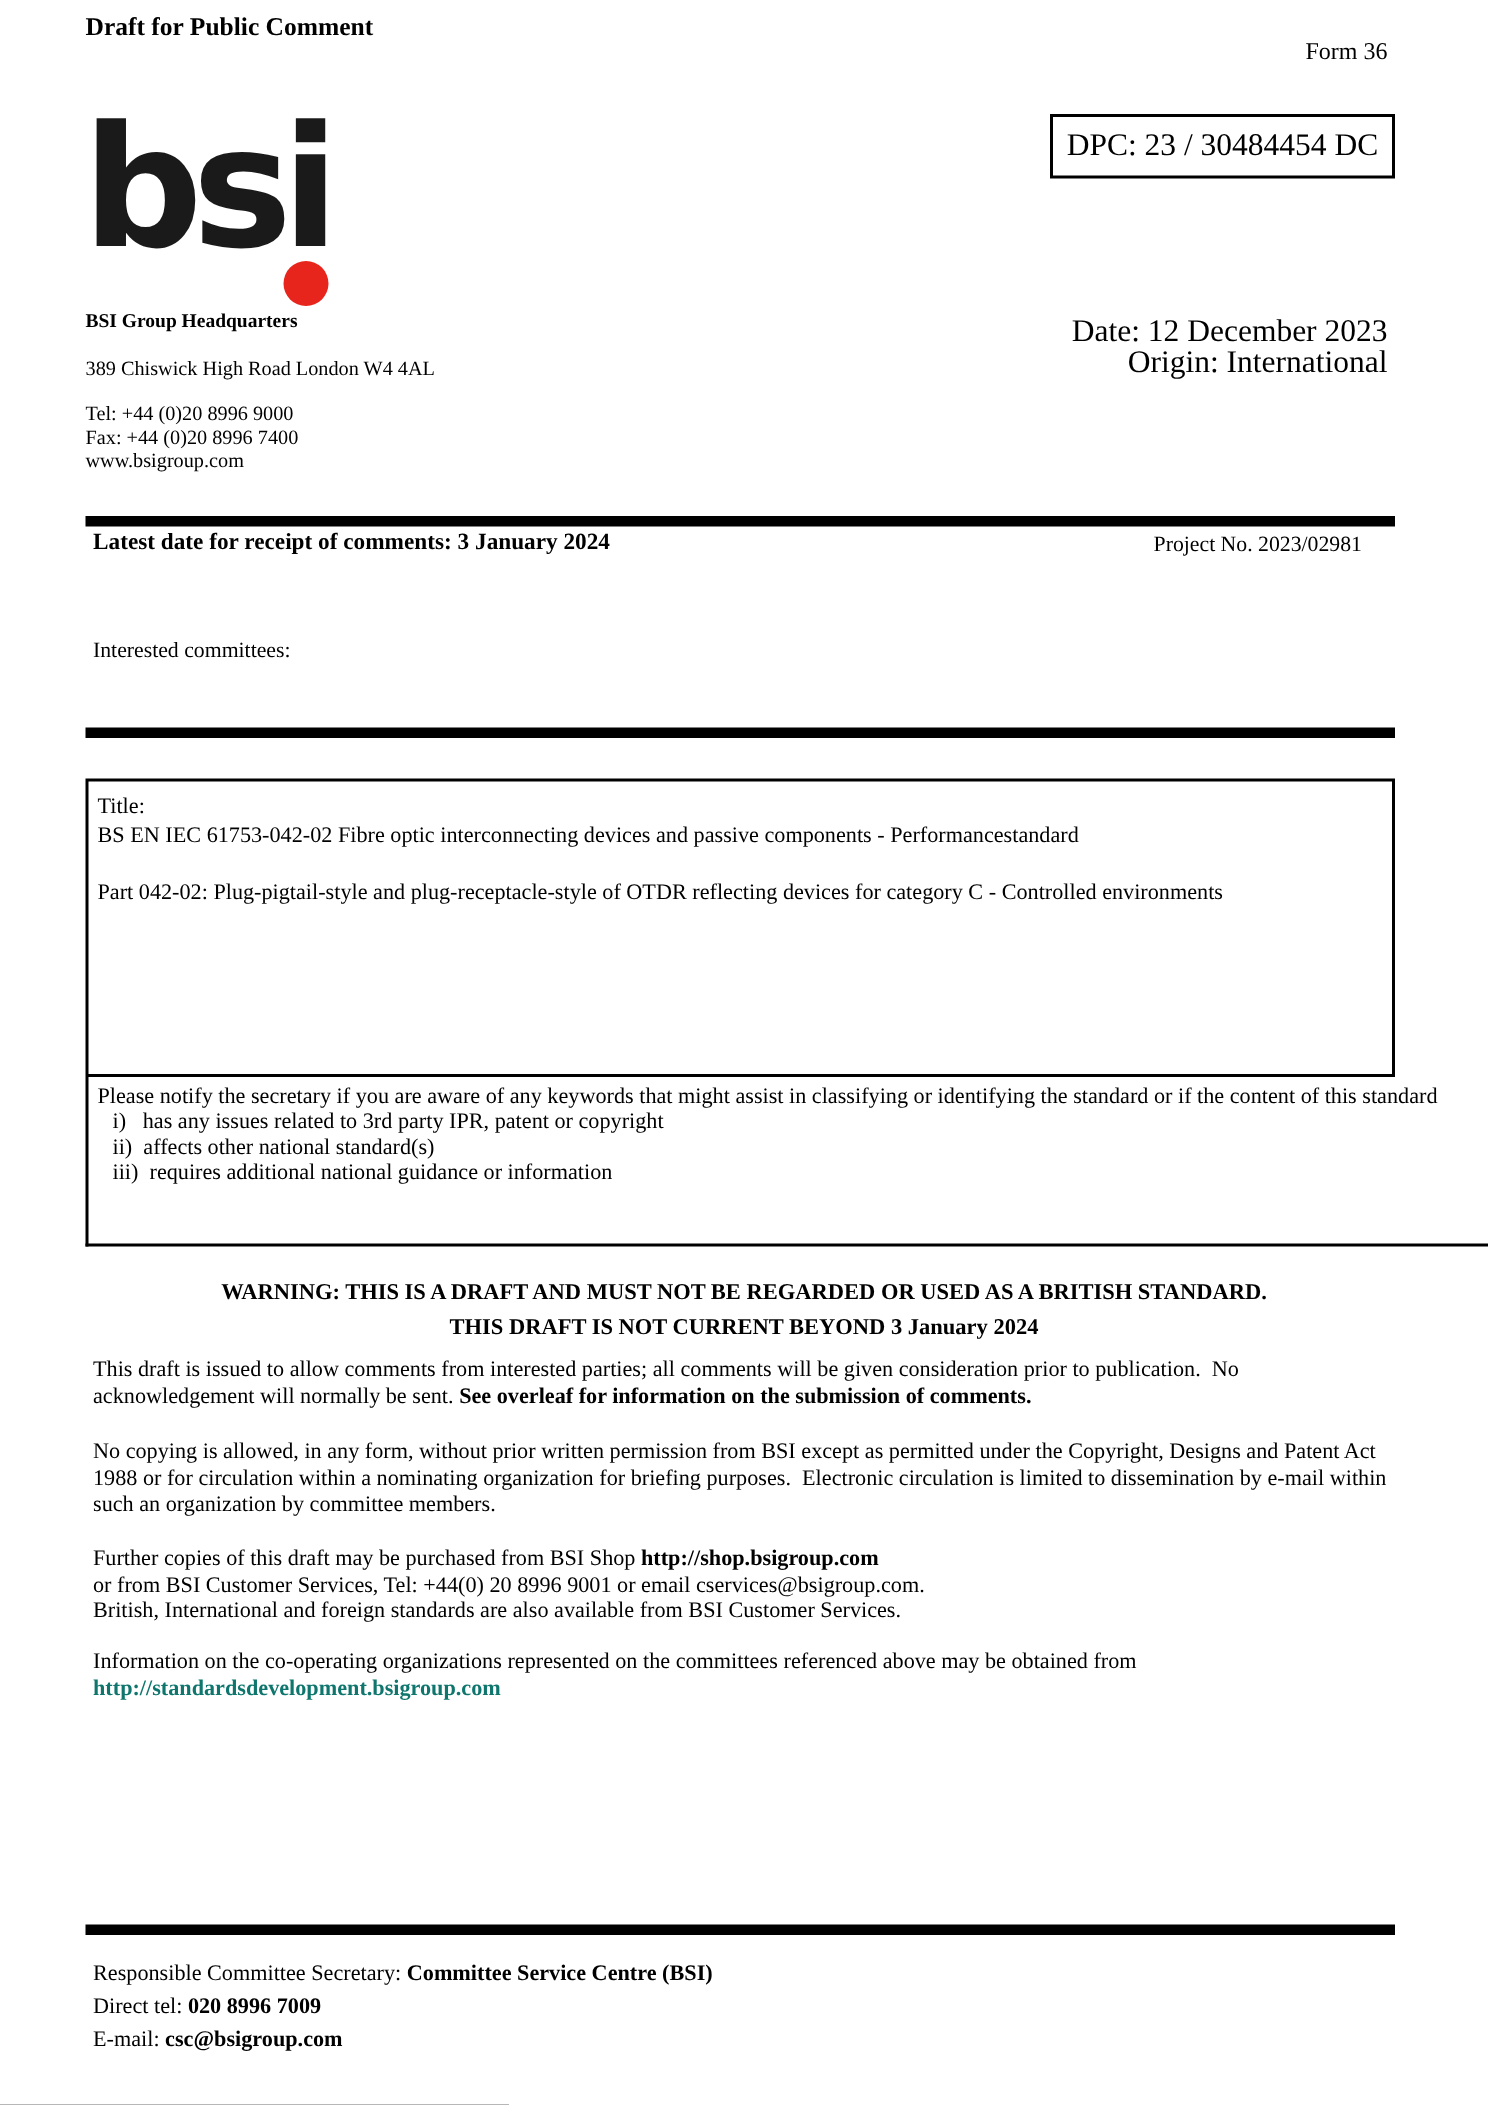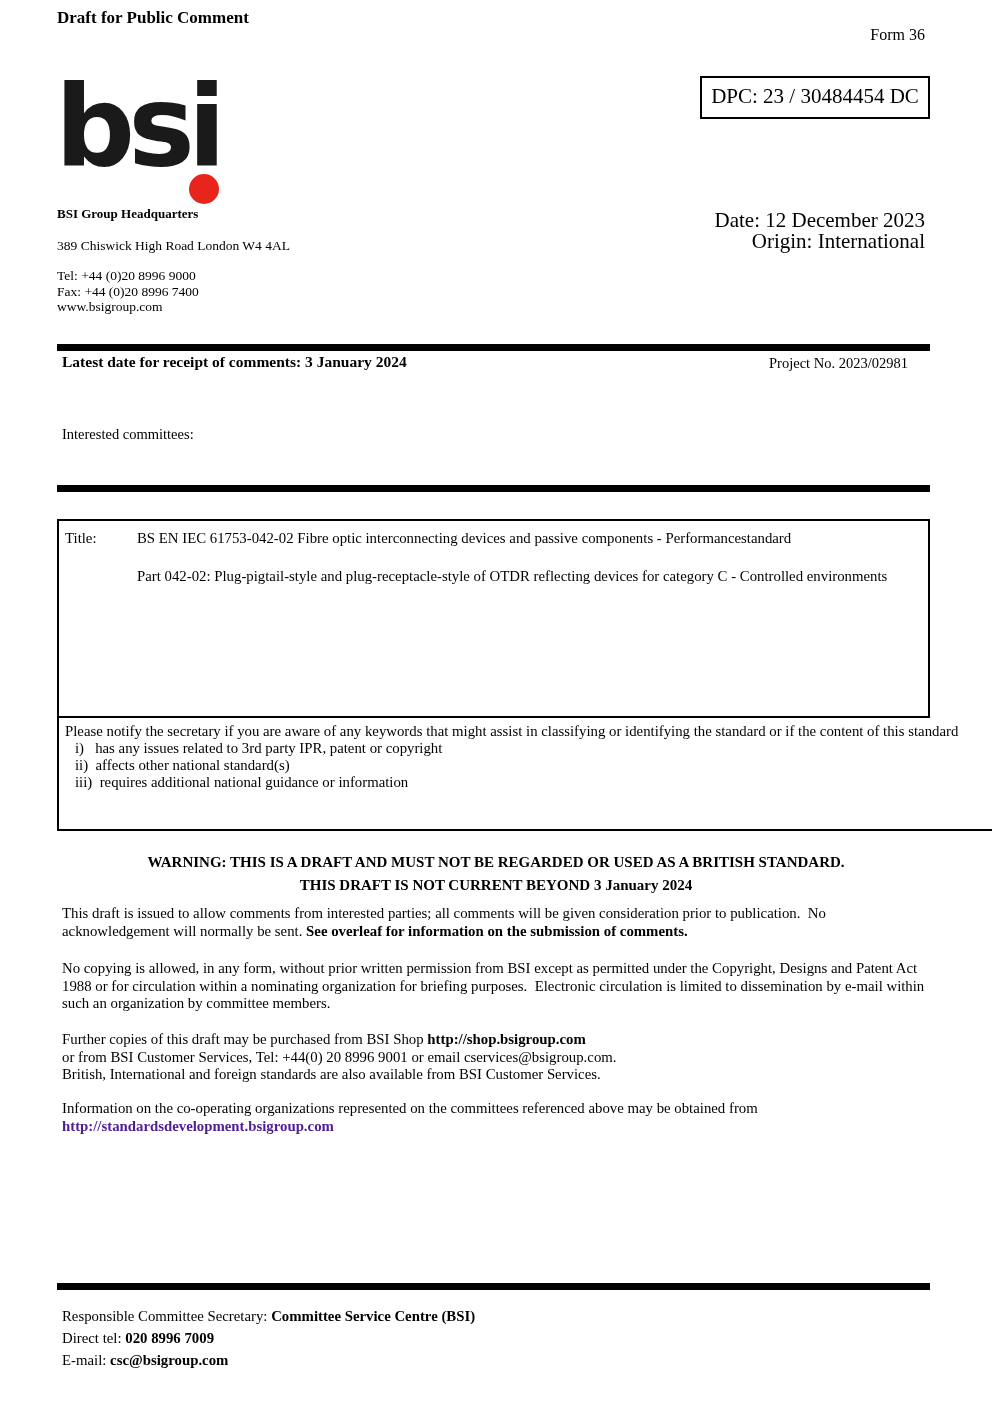--- a/index.html
+++ b/index.html
@@ -49,21 +49,21 @@
 
   .latest-date { left:62px; top:353px; font-size:15.5px; font-weight:bold; }
   .project-no  { right:84px; top:355px; font-size:14.5px; }
   .resp-comm   { left:62px; top:390px; font-size:14.5px; }
   .int-comm    { left:62px; top:426px; font-size:14.5px; }
 
   .title-box {
     left:57px; top:519px; width:873px; height:199px;
     border:2px solid #000;
     padding:8px 8px 0 6px;
-    display:flex; font-size:14.8px; line-height:19px;
+    display:flex; font-size:14.8px; line-height:19px;flex-direction:column;
   }
   .title-label { width:72px; flex:none; }
   .title-text  { flex:1; max-width:770px; }
   .title-line1 { margin-bottom:19px; }
 
   .notify-box {
     left:57px; top:718px; width:976px; height:113px;
     border:2px solid #000; border-top:none;
     padding:5px 6px 0 6px;
     font-size:14.8px; line-height:17px;
@@ -143,21 +143,21 @@
   <div class="abs body-par par-2 pre">No copying is allowed, in any form, without prior written permission from BSI except as permitted under the Copyright, Designs and Patent Act 1988 or for circulation within a nominating organization for briefing purposes.  Electronic circulation is limited to dissemination by e-mail within such an organization by committee members.</div>
 
   <div class="abs body-par par-3">
     <div><span>Further copies of this draft may be purchased from BSI Shop </span><a class="doc-link" id="shop-link" style="color: #000000;">http://shop.bsigroup.com</a></div>
     <div>or from BSI Customer Services, Tel: +44(0) 20 8996 9001 or email cservices@bsigroup.com.</div>
     <div>British, International and foreign standards are also available from BSI Customer Services.</div>
   </div>
 
   <div class="abs body-par par-4">
     <div>Information on the co-operating organizations represented on the committees referenced above may be obtained from</div>
-    <a class="doc-link" id="standards-dev-link" style="color: #4c1d95; text-align: center;">http://standardsdevelopment.bsigroup.com</a>
+    <a class="doc-link" id="standards-dev-link" style="color: #0f766e; text-align: center;">http://standardsdevelopment.bsigroup.com</a>
   </div>
 
   <div class="abs bar bar-3" style="background: rgb(0, 0, 0);"></div>
   <div class="abs footer">
     <div><span>Responsible Committee Secretary: </span><span class="b">Committee Service Centre (BSI)</span></div>
     <div><span>Direct tel: </span><span class="b">020 8996 7009</span></div>
     <div><span>E-mail: </span><span class="b">csc@bsigroup.com</span></div>
   </div>
 
 </div>

